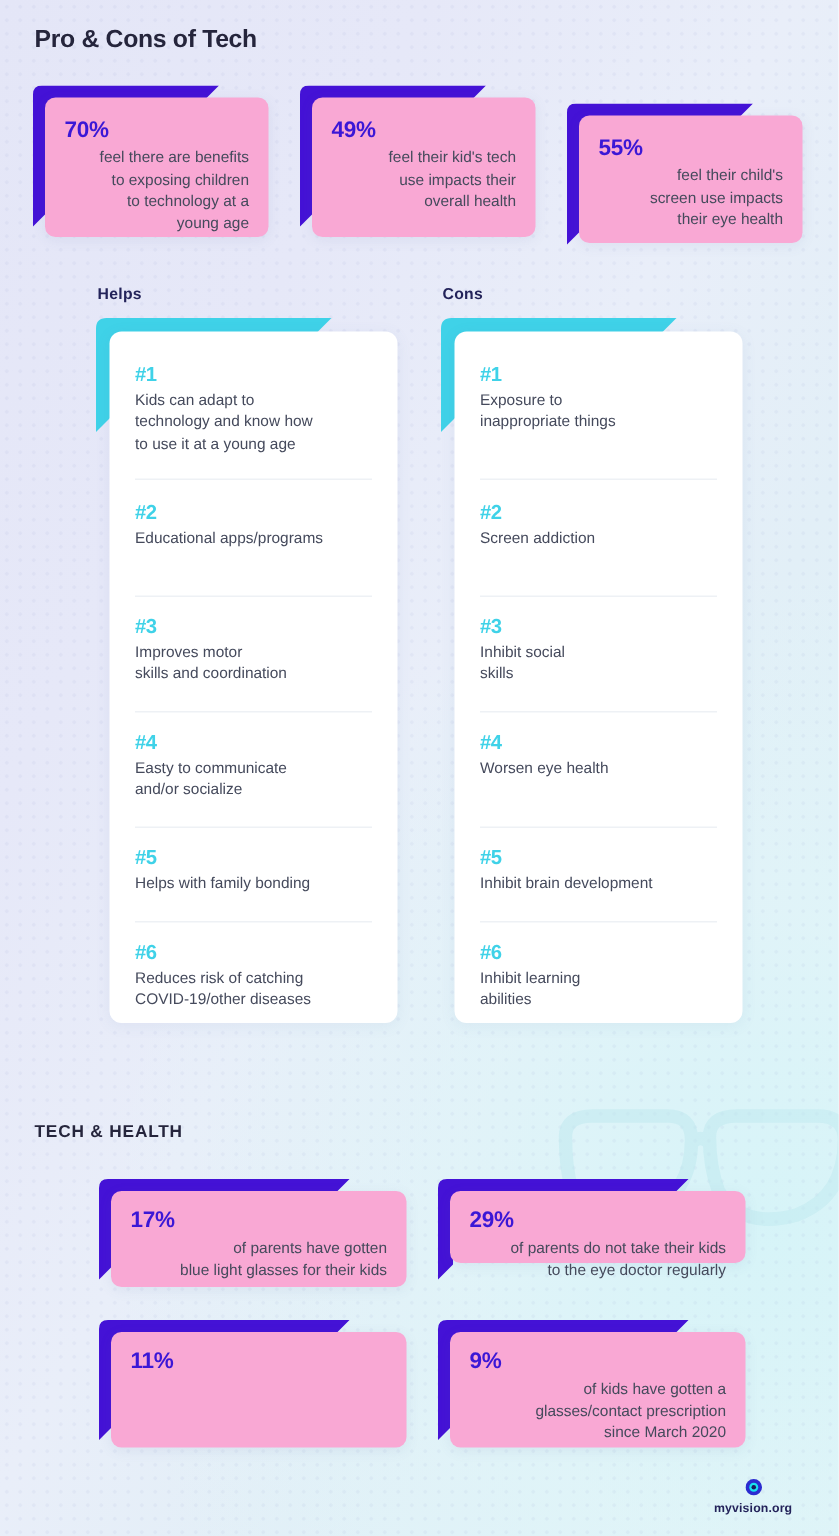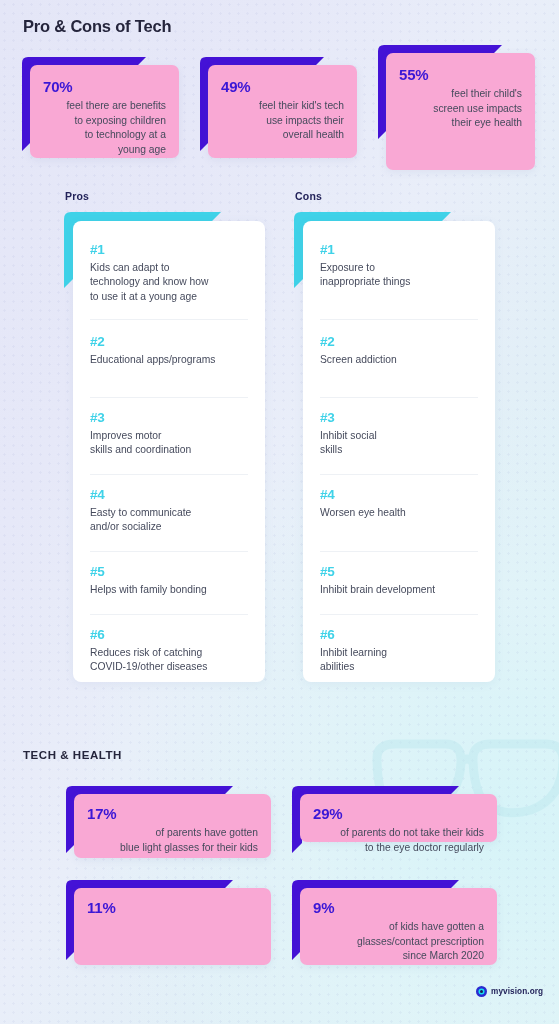--- a/index.html
+++ b/index.html
@@ -59,21 +59,21 @@
     padding:0 17px;
   }
   .list-item { position:absolute; left:17px; right:17px; }
   .rank { font-size:13.5px; font-weight:bold; color:#3fd2e8; line-height:1; letter-spacing:-0.3px; }
   .item-text { font-size:10.3px; color:#454a5c; line-height:1.42; margin-top:4px; white-space:pre-line; }
   .divider { position:absolute; left:17px; right:17px; height:1px; background:#eef1f5; }
 
   
   .logo-wrap {
     position:absolute; left:476px; top:986px;
-    display:flex; align-items:center; gap:4px;
+    display:flex; align-items:center; gap:4px;flex-direction:column;
   }
   .logo-text { font-size:8.2px; font-weight:bold; color:#23235a; letter-spacing:.1px; }
 </style>
 </head>
 <body>
 
 <div class="dots"></div>
 
 <svg class="glasses" viewBox="0 0 200 110">
   <g fill="none" stroke="#bfe9ef" stroke-width="9">
@@ -103,33 +103,33 @@
     <path d="M0 6 Q0 0 6 0 L124 0 L114 10 L14 10 Q10 10 10 15 L10 84 L0 94 Z" fill="#4412d6"></path>
   </svg>
   <div class="card-body" style="padding:14px 13px 0 13px;">
     <div class="pct">49%</div>
     <div class="desc">feel their kid's tech
 use impacts their
 overall health</div>
   </div>
 </div>
 
-<div class="card" style="left:378px; top:45px; width:157px; height:125px;">
+<div class="card" style="left:378px; top:69px; width:157px; height:93px;">
   <svg class="bracket" width="157" height="101" viewBox="0 0 157 101">
     <path d="M0 6 Q0 0 6 0 L124 0 L114 10 L14 10 Q10 10 10 15 L10 84 L0 94 Z" fill="#4412d6"></path>
   </svg>
   <div class="card-body" style="padding:14px 13px 0 13px;">
     <div class="pct">55%</div>
     <div class="desc">feel their child's
 screen use impacts
 their eye health</div>
   </div>
 </div>
 
-<div class="col-label" style="left:65px; top:190px;">Pros</div>
+<div class="col-label" style="left:65px; top:190px;">Helps</div>
 <div class="col-label" style="left:295px; top:190px;">Cons</div>
 
 <div class="card" style="left:64px; top:212px; width:201px; height:470px;">
   <svg class="bracket" width="201" height="470" viewBox="0 0 201 470">
     <path d="M0 7 Q0 0 7 0 L157 0 L146 11 L16 11 Q11 11 11 17 L11 65 L0 76 Z" fill="#3fd2e8"></path>
   </svg>
   <div class="list-card-body">
     <div class="list-item" style="top:22px;">
       <div class="rank">#1</div>
       <div class="item-text">Kids can adapt to

